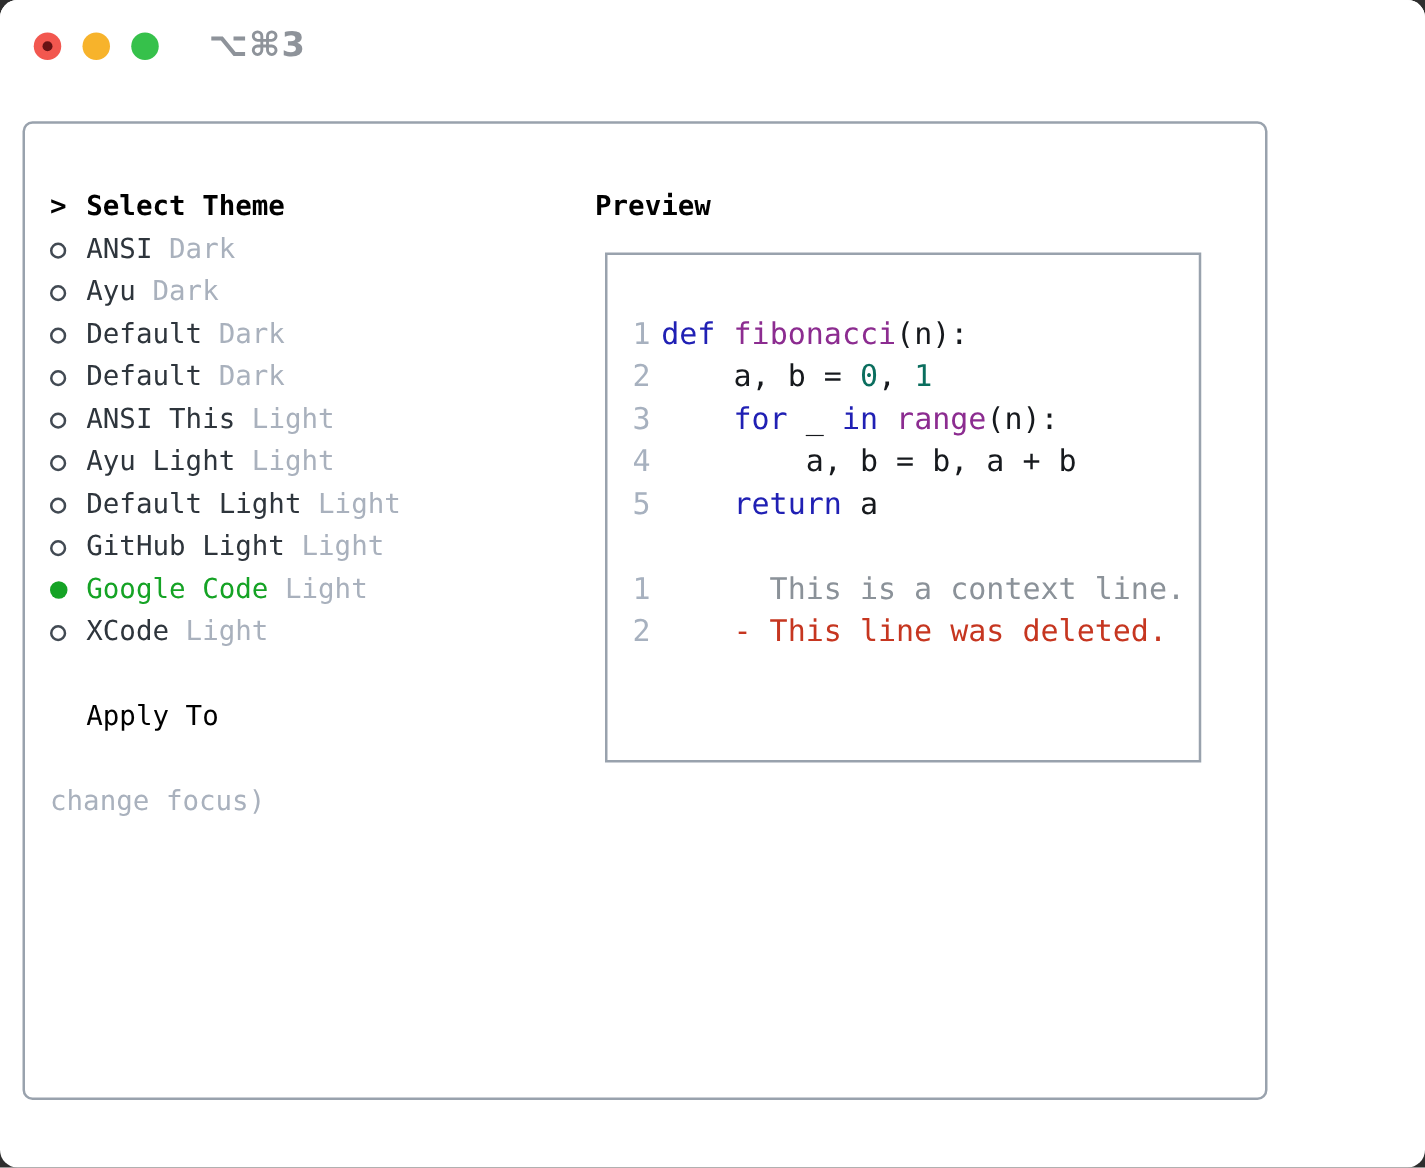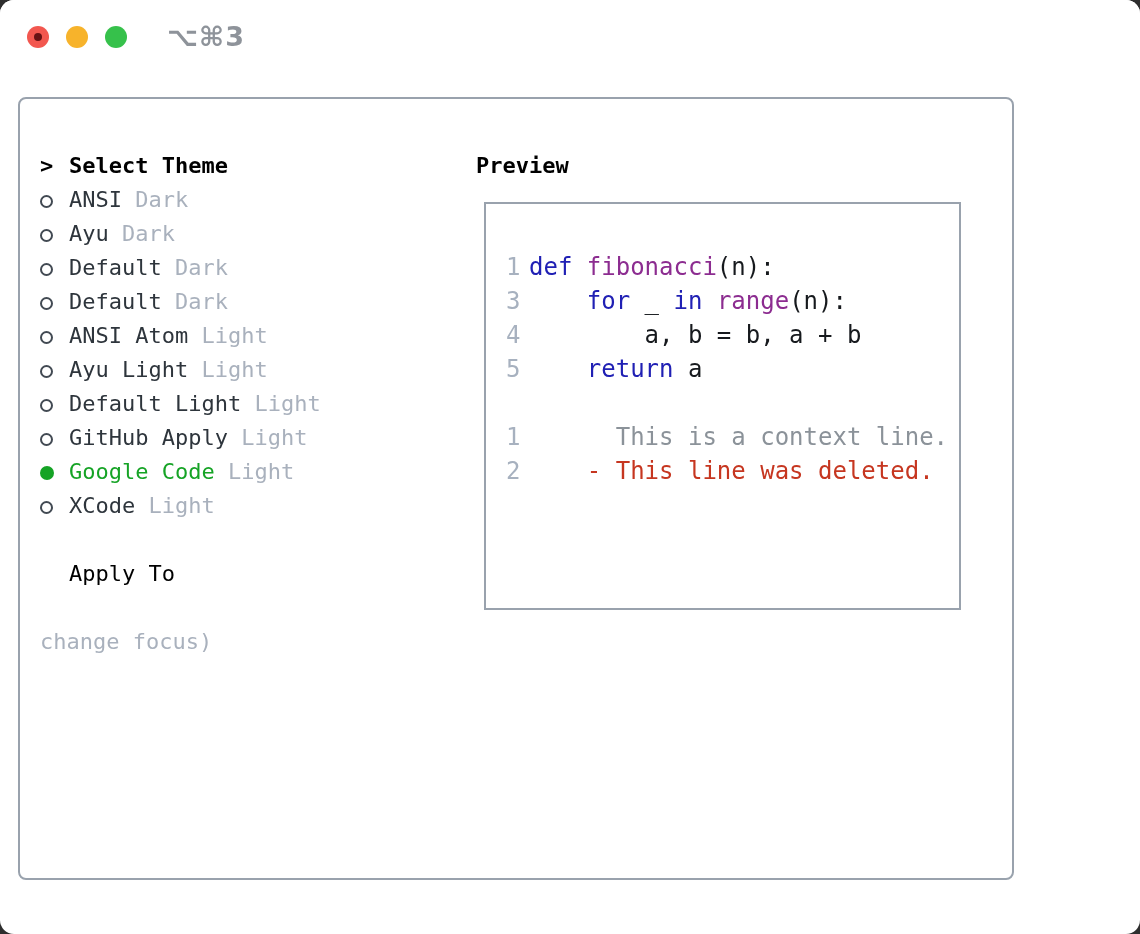--- a/index.html
+++ b/index.html
@@ -70,42 +70,43 @@
   <div class="panel">
 
     <div class="col-left">
       <div class="row"><span class="gutter prefix">&gt;</span><span class="hd">Select Theme</span></div>
 
       <div id="theme-list">
           <div class="row"><span class="gutter"><span class="circle"></span></span><span class="t-name">ANSI</span><span class="t-variant"> Dark</span></div>
           <div class="row"><span class="gutter"><span class="circle"></span></span><span class="t-name">Ayu</span><span class="t-variant"> Dark</span></div>
           <div class="row"><span class="gutter"><span class="circle"></span></span><span class="t-name">Default</span><span class="t-variant"> Dark</span></div>
           <div class="row"><span class="gutter"><span class="circle"></span></span><span class="t-name">Default</span><span class="t-variant"> Dark</span></div>
-          <div class="row"><span class="gutter"><span class="circle"></span></span><span class="t-name">ANSI Atom</span><span class="t-variant"> Light</span></div>
+          <div class="row"><span class="gutter"><span class="circle"></span></span><span class="t-name">ANSI This</span><span class="t-variant"> Light</span></div>
           <div class="row"><span class="gutter"><span class="circle"></span></span><span class="t-name">Ayu Light</span><span class="t-variant"> Light</span></div>
           <div class="row"><span class="gutter"><span class="circle"></span></span><span class="t-name">Default Light</span><span class="t-variant"> Light</span></div>
-          <div class="row"><span class="gutter"><span class="circle"></span></span><span class="t-name">GitHub Apply</span><span class="t-variant"> Light</span></div>
+          <div class="row"><span class="gutter"><span class="circle"></span></span><span class="t-name">GitHub Light</span><span class="t-variant"> Light</span></div>
           <div class="row"><span class="gutter"><span class="circle sel"></span></span><span class="t-name sel">Google Code</span><span class="t-variant"> Light</span></div>
           <div class="row"><span class="gutter"><span class="circle"></span></span><span class="t-name">XCode</span><span class="t-variant"> Light</span></div>
         </div>
 
       <div class="spacer"></div>
 
       <div class="row"><span class="gutter"></span><span class="hd2">Apply To</span></div>
 
 
       <div class="spacer"></div>
 
       <div class="row help">change focus)</div>
     </div>
 
     <div class="col-right">
       <div class="hd">Preview</div>
       <div class="preview-box" id="preview-box">
           <div class="pline"><span class="ln">1</span><span class="code"><span class="kw">def</span><span> </span><span class="fn">fibonacci</span><span>(n):</span></span></div>
+          <div class="pline"><span class="ln">2</span><span class="code"><span>    a, b = </span><span class="num">0</span><span>, </span><span class="num">1</span></span></div>
           <div class="pline"><span class="ln">3</span><span class="code"><span>    </span><span class="kw">for</span><span> _ </span><span class="kw">in</span><span> </span><span class="fn">range</span><span>(n):</span></span></div>
           <div class="pline"><span class="ln">4</span><span class="code"><span>        a, b = b, a + b</span></span></div>
           <div class="pline"><span class="ln">5</span><span class="code"><span>    </span><span class="kw">return</span><span> a</span></span></div>
           <div class="pline diff-start"><span class="ln">1</span><span class="code diff-context">      This is a context line.</span></div>
           <div class="pline"><span class="ln">2</span><span class="code diff-deleted">    - This line was deleted.</span></div>
         </div>
     </div>
 
   </div>
 </div>

